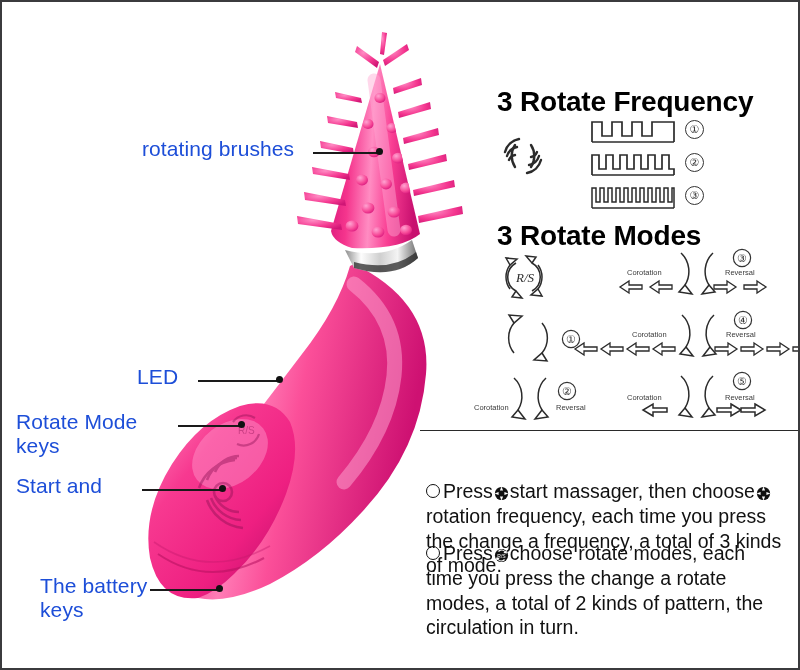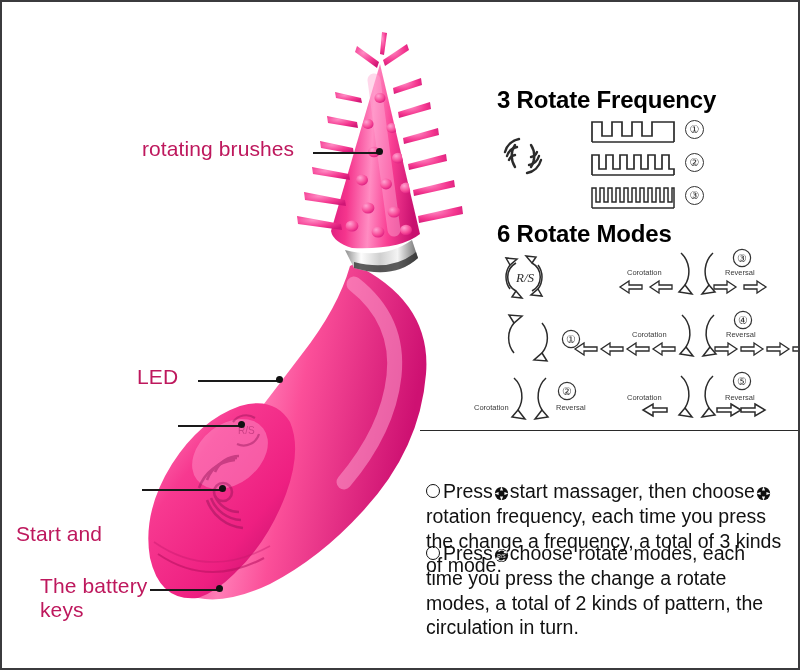--- a/index.html
+++ b/index.html
@@ -15,27 +15,27 @@
     background:#fff;
     border:2px solid #3b3b3d;
     box-sizing:border-box;
     overflow:hidden;
   }
 
   
   #product{position:absolute;left:0;top:0;width:470px;height:670px;}
 
   
-  .callout{position:absolute;font-size:21px;color:#be185d;line-height:1.12;letter-spacing:.1px;}
+  .callout{position:absolute;font-size:21px;color:#1d4ed8;line-height:1.12;letter-spacing:.1px;}
   .lead{position:absolute;height:1.6px;background:#1a1a1a;}
   .dot{position:absolute;width:7px;height:7px;border-radius:50%;background:#111;}
 
   
   #panel{position:absolute;left:470px;top:0;width:330px;height:670px;}
-  .h-title{position:absolute;font-size:24px;font-weight:bold;color:#000;letter-spacing:-.2px;}
+  .h-title{position:absolute;font-size:28px;font-weight:bold;color:#000;letter-spacing:-.2px;}
 
   .fan-icon{position:absolute;}
   .wave-row{position:absolute;display:flex;align-items:center;gap:9px;}
   .circnum{
     display:inline-flex;align-items:center;justify-content:center;
     width:17px;height:17px;border:1.3px solid #333;border-radius:50%;
     font-size:11px;color:#333;line-height:1;
   }
 
   .mode{position:absolute;}
@@ -178,24 +178,28 @@
   </svg>
 
   <div class="callout" style="left:140px;top:135px;">rotating brushes</div>
   <div class="lead" style="left:311px;top:150px;width:66px;"></div>
   <div class="dot" style="left:374px;top:146px;"></div>
 
   <div class="callout" style="left:135px;top:363px;">LED</div>
   <div class="lead" style="left:196px;top:378px;width:82px;"></div>
   <div class="dot" style="left:274px;top:374px;"></div>
 
+  <div class="callout" style="left:14px;top:408px;">
+    <span>Rotate Mode</span><br>
+    <span>keys</span>
+  </div>
   <div class="lead" style="left:176px;top:423px;width:63px;"></div>
   <div class="dot" style="left:236px;top:419px;"></div>
 
-  <div class="callout" style="left:14px;top:472px;margin-top:48px;">
+  <div class="callout" style="left:14px;top:472px;">
     <span>Start and</span><br>
   </div>
   <div class="lead" style="left:140px;top:487px;width:80px;"></div>
   <div class="dot" style="left:217px;top:483px;"></div>
 
   <div class="callout" style="left:14px;top:572px;margin-left:24px;">
     <span>The battery</span><br>
     <span>keys</span>
   </div>
   <div class="lead" style="left:148px;top:587px;width:69px;"></div>
@@ -235,21 +239,21 @@
     </div>
 
     <div class="wave-row" style="left:118px;top:178px;">
       <svg width="86" height="30" viewBox="0 0 86 30">
         <polyline points="2,28 2,8 6,8 6,22 10,22 10,8 14,8 14,22 18,22 18,8 22,8 22,22 26,22 26,8 30,8 30,22 34,22 34,8 38,8 38,22 42,22 42,8 46,8 46,22 50,22 50,8 54,8 54,22 58,22 58,8 62,8 62,22 66,22 66,8 70,8 70,22 74,22 74,8 78,8 78,22 82,22 82,8 84,8 84,28" fill="none" stroke="#2b2b2b" stroke-width="1.5"></polyline>
         <line x1="2" y1="28" x2="84" y2="28" stroke="#2b2b2b" stroke-width="1.7"></line>
       </svg>
       <span class="circnum">③</span>
     </div>
 
-    <div class="h-title" style="left:25px;top:218px;">6 Rotate Modes</div>
+    <div class="h-title" style="left:25px;top:218px;">3 Rotate Modes</div>
 
     <svg class="mode" style="left:22px;top:245px;" width="70" height="60" viewBox="0 0 70 60">
       <g fill="none" stroke="#2b2b2b" stroke-width="1.5">
         <path d="M16,18 a20,20 0 0 0 0,24"></path>
         <path d="M22,16 a16,16 0 0 0 0,28"></path>
         <path d="M44,42 a20,20 0 0 0 0,-24"></path>
         <path d="M38,44 a16,16 0 0 0 0,-28"></path>
         <path d="M16,18 l-4,-7 l11,1 z" fill="#fff"></path>
         <path d="M44,42 l4,7 l-11,-1 z" fill="#fff"></path>
         <path d="M22,44 l-4,6 l10,1 z" fill="#fff"></path>

